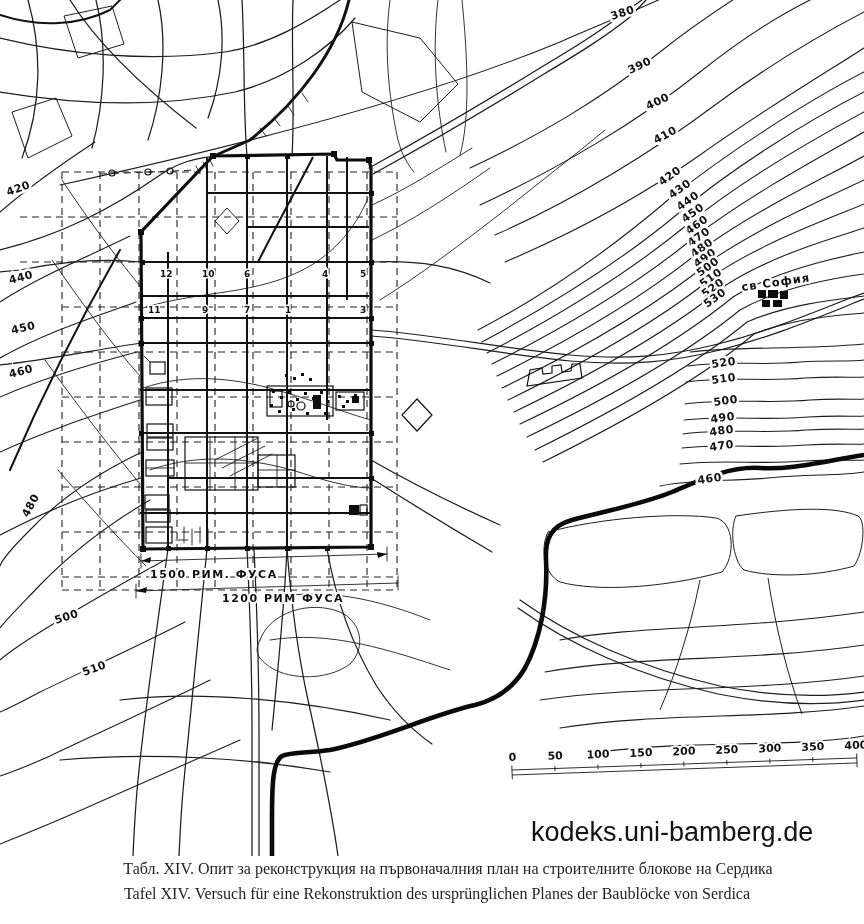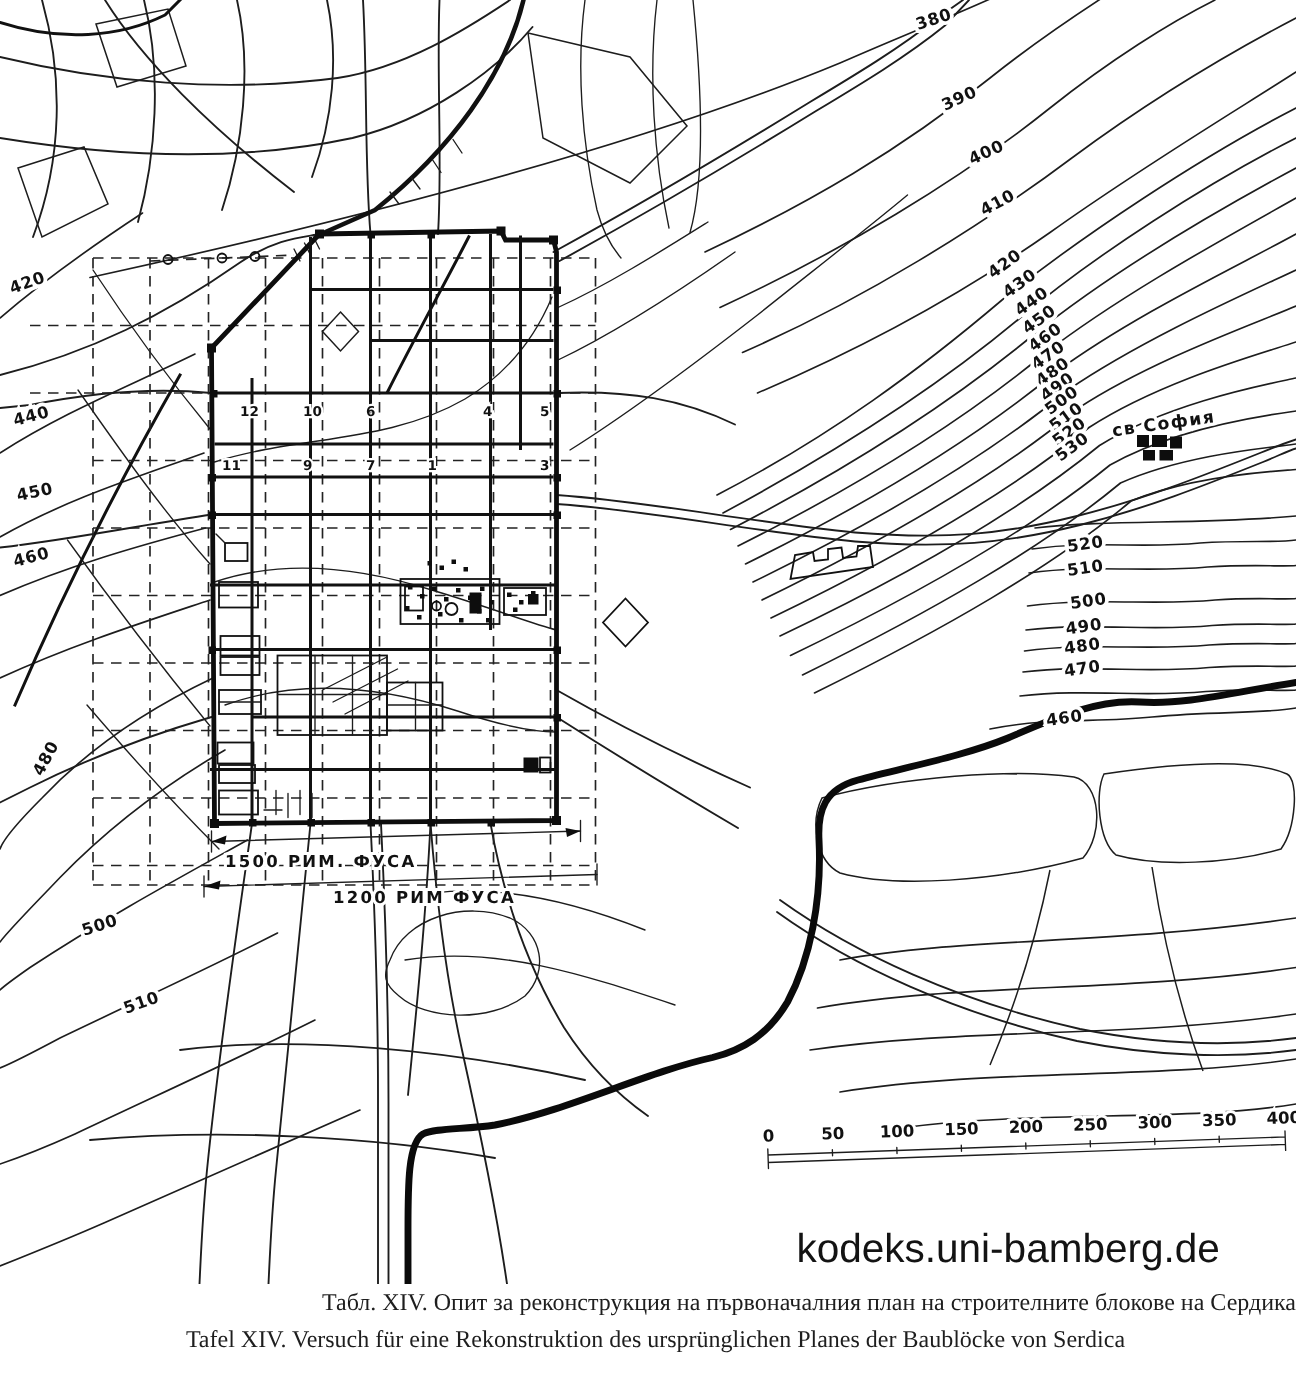--- a/index.html
+++ b/index.html
@@ -28,21 +28,21 @@
           letter-spacing:1.5px;paint-order:stroke;stroke:#fff;stroke-width:4px;}
   .scaletxt{font-family:"DejaVu Sans",sans-serif;font-size:11px;font-weight:600;fill:#111;
           paint-order:stroke;stroke:#fff;stroke-width:4px;}
   .unittxt{font-family:"DejaVu Serif",serif;font-style:italic;font-size:12px;fill:#111;}
   .church{font-family:"DejaVu Sans",sans-serif;font-size:11.5px;font-weight:600;fill:#111;
           letter-spacing:1px;paint-order:stroke;stroke:#fff;stroke-width:4px;}
   .wmark{font-family:"Liberation Sans",sans-serif;font-size:27px;fill:#131313;letter-spacing:0px;}
   .caption{position:absolute;left:0;top:856px;width:864px;text-align:center;
            font-family:"Liberation Serif",serif;color:#1e1e1e;}
   .caption p{margin:0;font-size:16px;line-height:25px;white-space:nowrap;}
-  .caption .l1{padding-left:32px;text-align:right;}
+  .caption .l1{padding-left:32px;}
   .caption .l2{padding-left:10px;}
 </style>
 </head>
 <body>
 
 <div class="page">
 <svg width="864" height="856" viewBox="0 0 864 856">
 
   <g>
     <path class="contour" d="M60,185 C220,150 420,100 560,42 C610,20 650,5 680,-10"></path>

